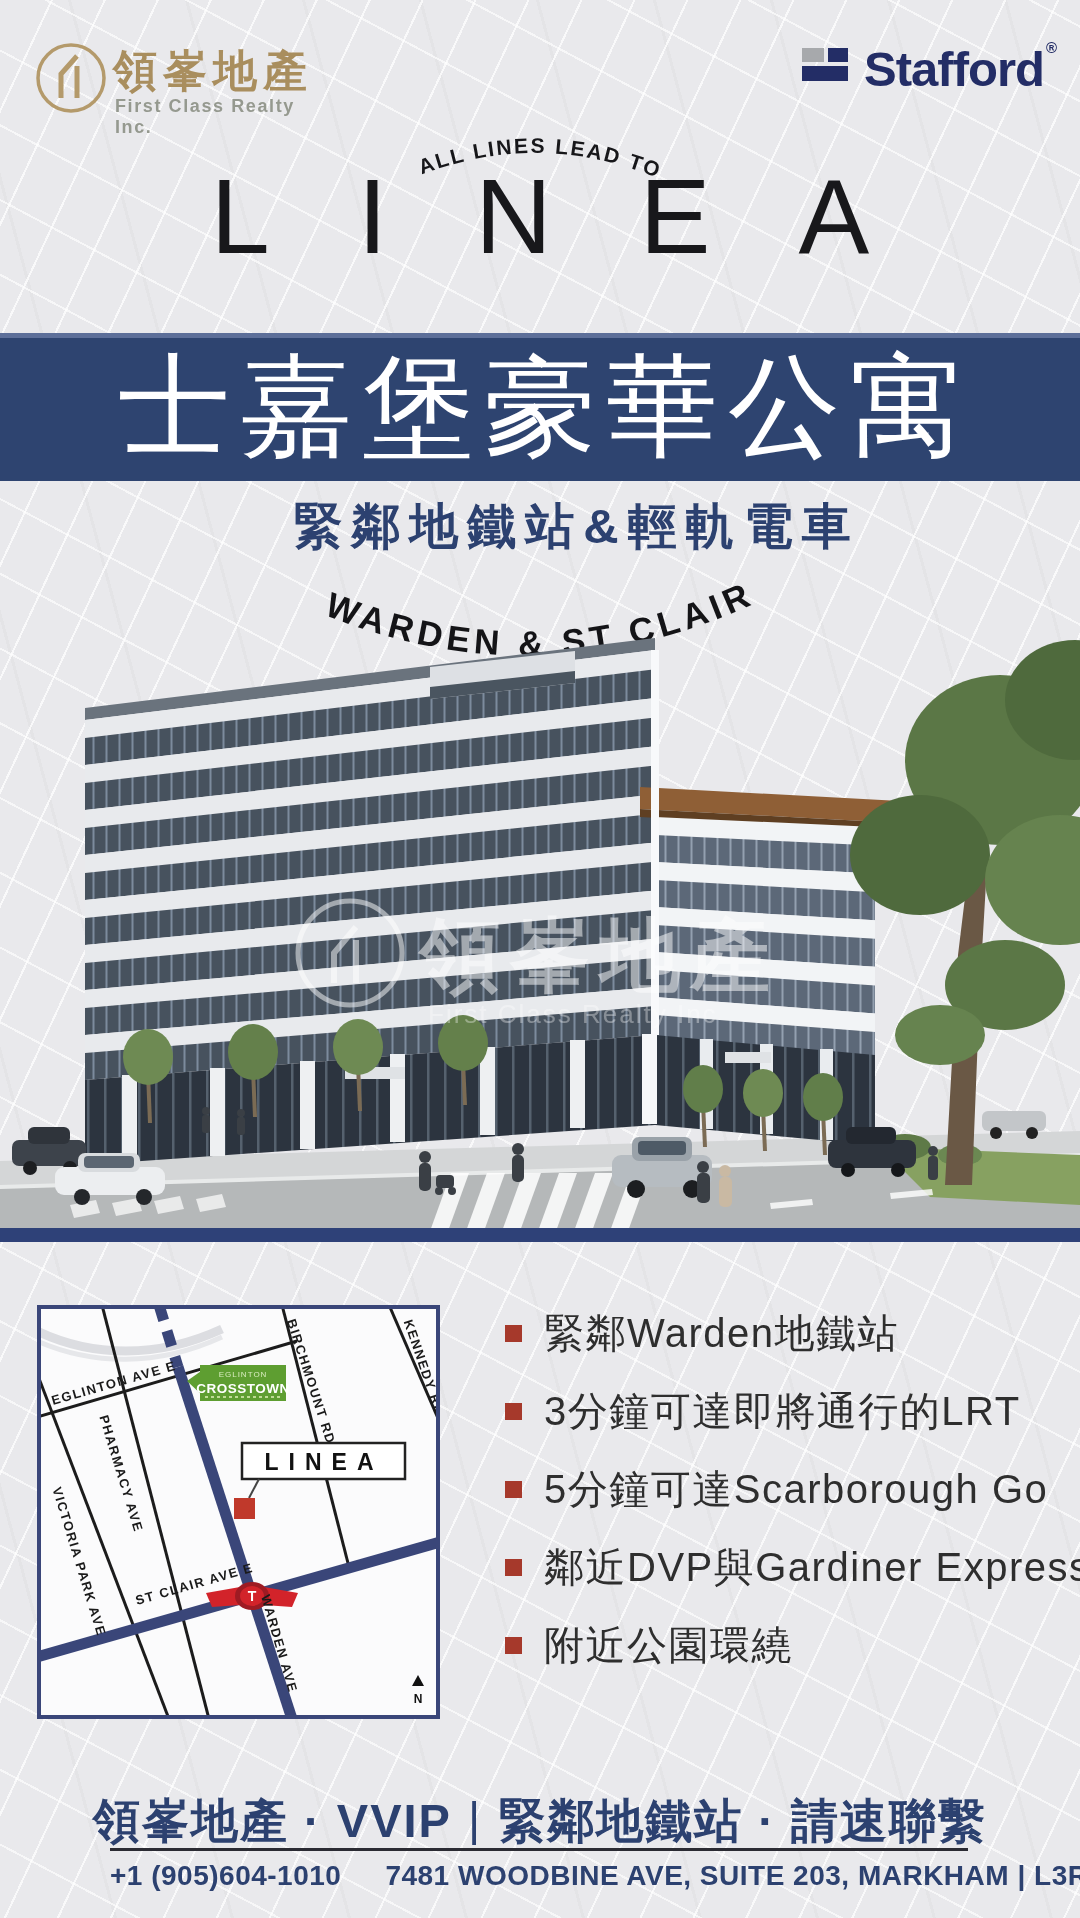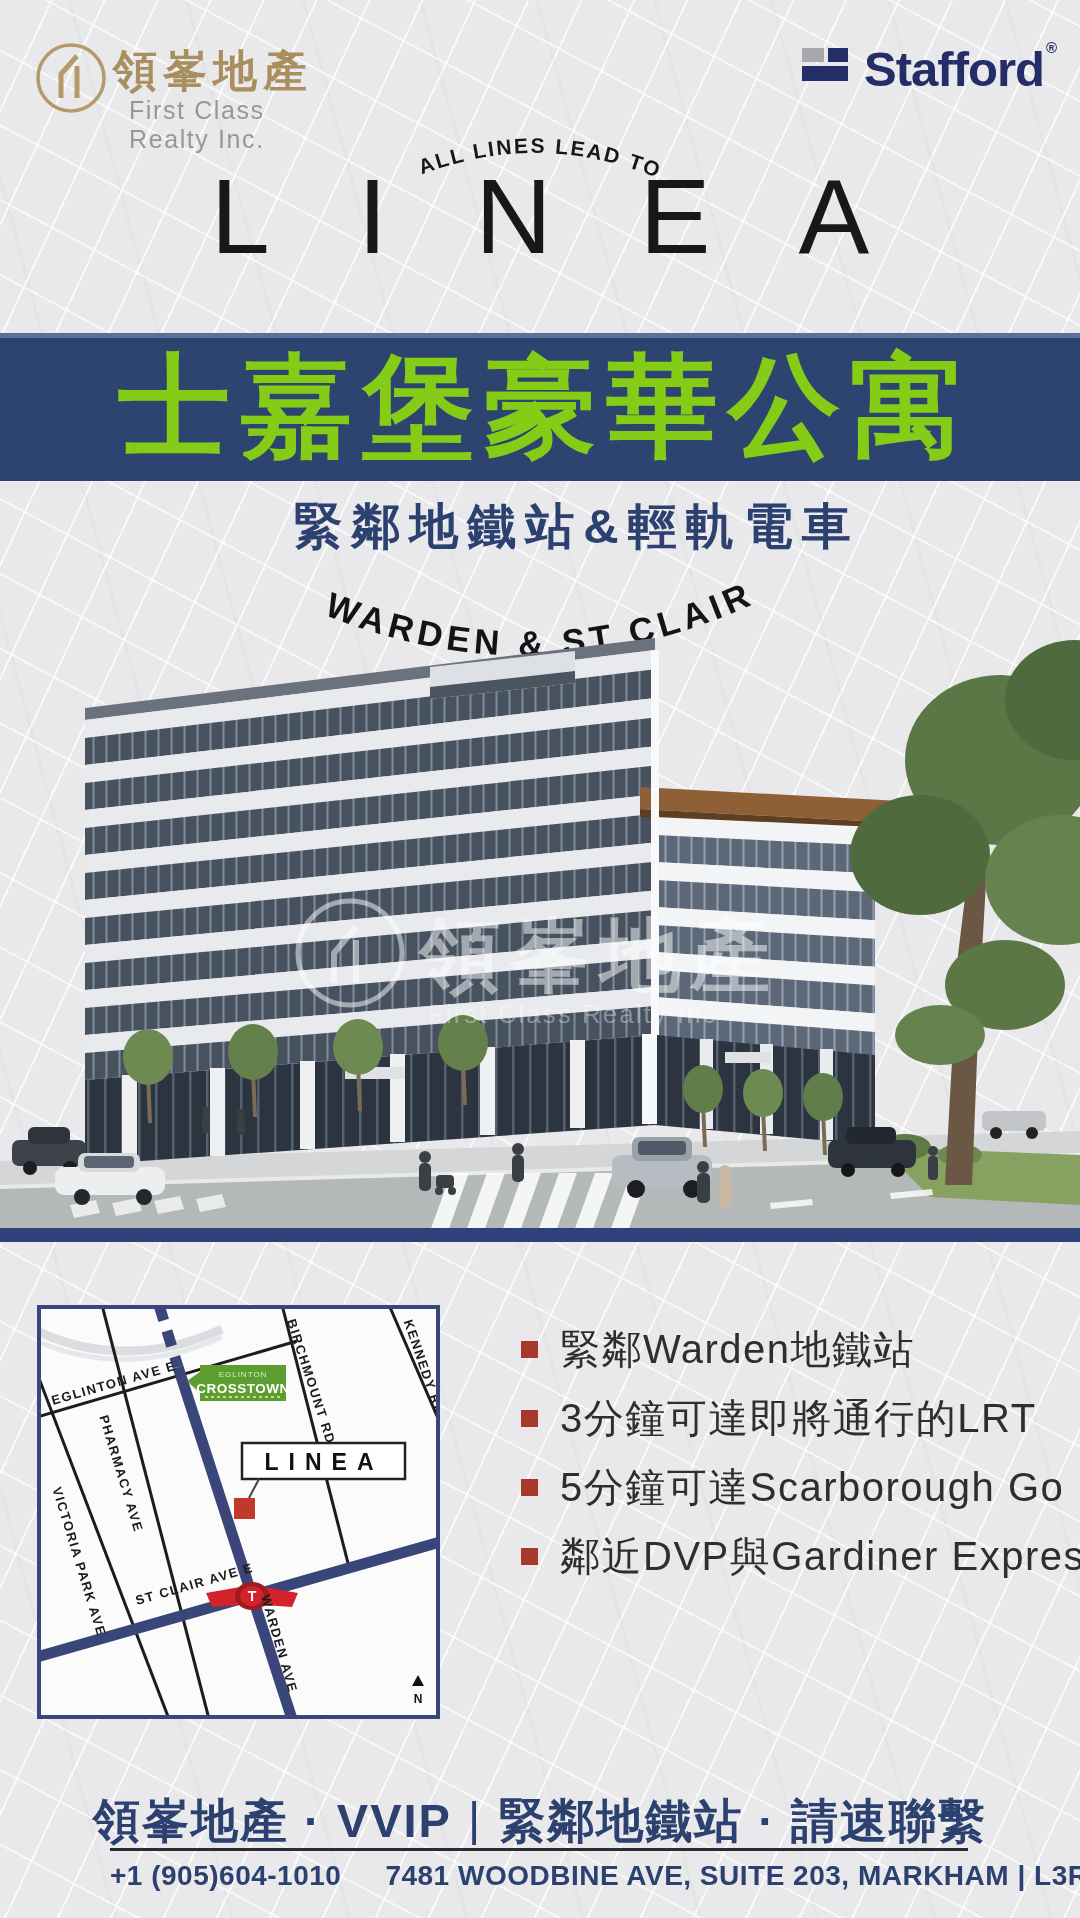--- a/index.html
+++ b/index.html
@@ -11,43 +11,43 @@
       repeating-linear-gradient(28deg, rgba(255,255,255,0) 0 64px, rgba(255,255,255,.65) 64px 66px),
       repeating-linear-gradient(75deg, rgba(0,0,0,0) 0 110px, rgba(0,0,0,.025) 110px 113px);
     font-family:"Liberation Sans","DejaVu Sans",sans-serif;
     padding-left:39px;
   }
   .abs{position:absolute;}
   
   #fc-logo{left:33px;top:34px;width:300px;height:90px;}
   #fc-logo-icon{left:0;top:2px;}
   #fc-zh{left:80px;top:8px;font-size:44px;font-weight:700;letter-spacing:6px;color:#a98e5e;}
-  #fc-en{left:96px;top:62px;font-size:25px;letter-spacing:1.6px;color:#95998f;}
+  #fc-en{left:82px;top:62px;font-size:18px;letter-spacing:1.6px;color:#95998f;font-weight:bold;}
   #stafford{right:64px;top:42px;height:54px;display:flex;align-items:center;}
   #stafford-text{font-size:49px;font-weight:700;color:#232d66;letter-spacing:-1px;margin-left:12px;}
   #stafford-reg{font-size:15px;color:#232d66;vertical-align:top;position:relative;top:-22px;left:2px;font-weight:700;}
   
   #tagline-svg{left:400px;top:100px;}
   #linea-title{left:0;top:156px;width:1080px;text-align:center;font-size:106px;font-weight:500;
     letter-spacing:88px;padding-left:88px;box-sizing:border-box;color:#18181b;}
   #banner{left:0;top:333px;width:1080px;height:148px;background:#2e4470;
     box-shadow:inset 0 5px 0 rgba(150,165,205,.45);
     display:flex;align-items:center;justify-content:center;}
-  #banner-text{color:#84cc16;font-size:112px;font-weight:700;letter-spacing:10px;padding-left:10px;white-space:nowrap;}
+  #banner-text{color:#ffffff;font-size:112px;font-weight:400;letter-spacing:10px;padding-left:10px;white-space:nowrap;}
   #subtitle{left:0;top:494px;width:1080px;text-align:center;font-size:49px;font-weight:700;
     letter-spacing:9px;padding-left:9px;box-sizing:border-box;color:#2c4170;margin-left:32px;}
   #arc-svg{left:300px;top:580px;}
   
   #rendering-svg{left:0;top:555px;}
   #navy-stripe{left:0;top:1228px;width:1080px;height:14px;background:#2e4178;}
   
   #map-svg{left:37px;top:1305px;}
   
-  #features{left:505px;top:1312px;width:560px;list-style:none;margin:16px;padding:0;
-    display:flex;flex-direction:column;gap:27px;}
+  #features{left:505px;top:1312px;width:560px;list-style:none;margin:0;padding:0;
+    display:flex;flex-direction:column;gap:36px;}
   #features li{display:flex;align-items:flex-start;}
   .bullet-sq{width:17px;height:17px;background:#a6392b;margin:13px 22px 0 0;flex:0 0 auto;}
   .feature-text{font-size:40px;line-height:42px;color:#2e2e2e;font-weight:500;letter-spacing:1.5px;white-space:nowrap;}
   
   #cta{left:0;top:1790px;width:1080px;text-align:center;color:#2c4170;font-weight:700;
     font-size:47px;letter-spacing:2px;white-space:nowrap;}
   #cta .sep{font-weight:400;padding:0 16px;position:relative;top:-2px;color:#2c4170;}
   #rule{left:110px;top:1848px;width:858px;height:3px;background:#2b2b33;}
   #footer{left:110px;top:1860px;width:900px;color:#2c4170;font-weight:700;font-size:28px;
     letter-spacing:.5px;white-space:nowrap;}
@@ -355,20 +355,24 @@
         <span class="feature-text">3分鐘可達即將通行的LRT</span>
       </li>
     <li>
         <span class="bullet-sq"></span>
         <span class="feature-text">5分鐘可達Scarborough Go</span>
       </li>
     <li>
         <span class="bullet-sq"></span>
         <span class="feature-text">鄰近DVP與Gardiner Expressway</span>
       </li>
+    <li>
+        <span class="bullet-sq"></span>
+        <span class="feature-text">附近公園環繞</span>
+      </li>
   </ul>
 
   <div class="abs" id="cta">
     <span>領峯地產 · VVIP</span><span class="sep">|</span><span>緊鄰地鐵站 · 請速聯繫</span>
   </div>
   <div class="abs" id="rule"></div>
   <div class="abs" id="footer">
     <span>+1 (905)604-1010</span><span class="addr">7481 WOODBINE AVE, SUITE 203, MARKHAM | L3R 2W1</span>
   </div>
 

